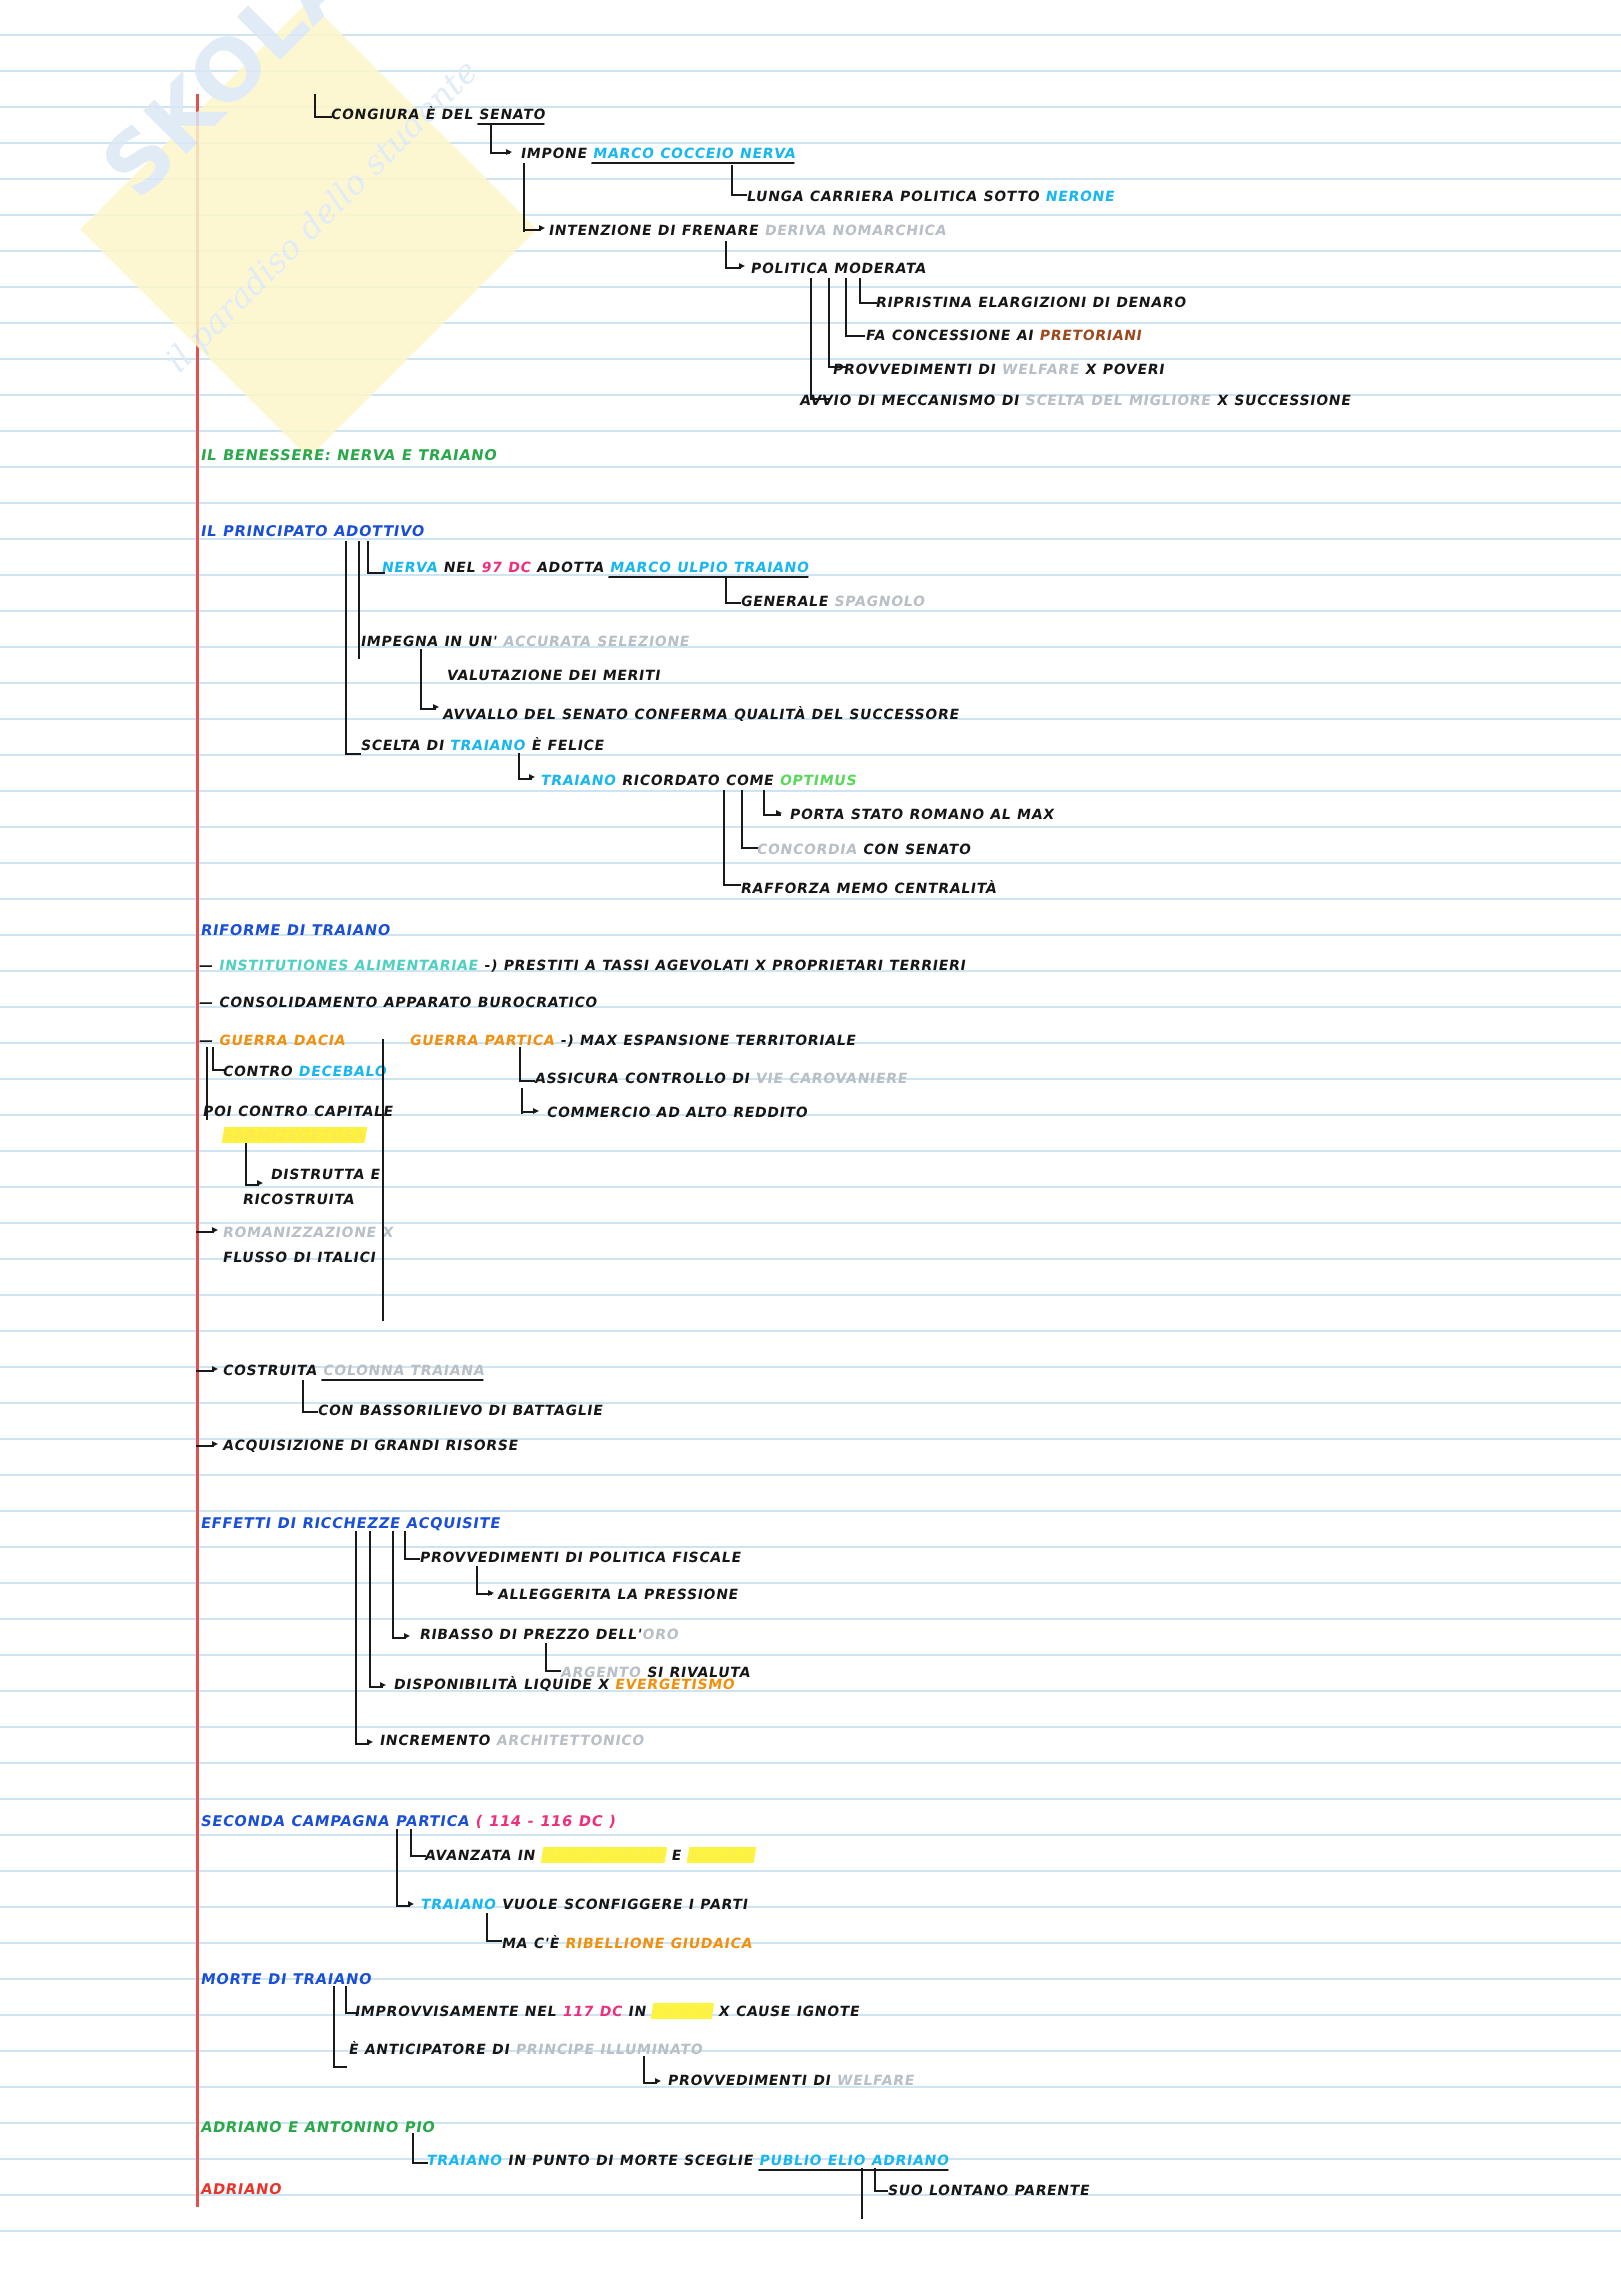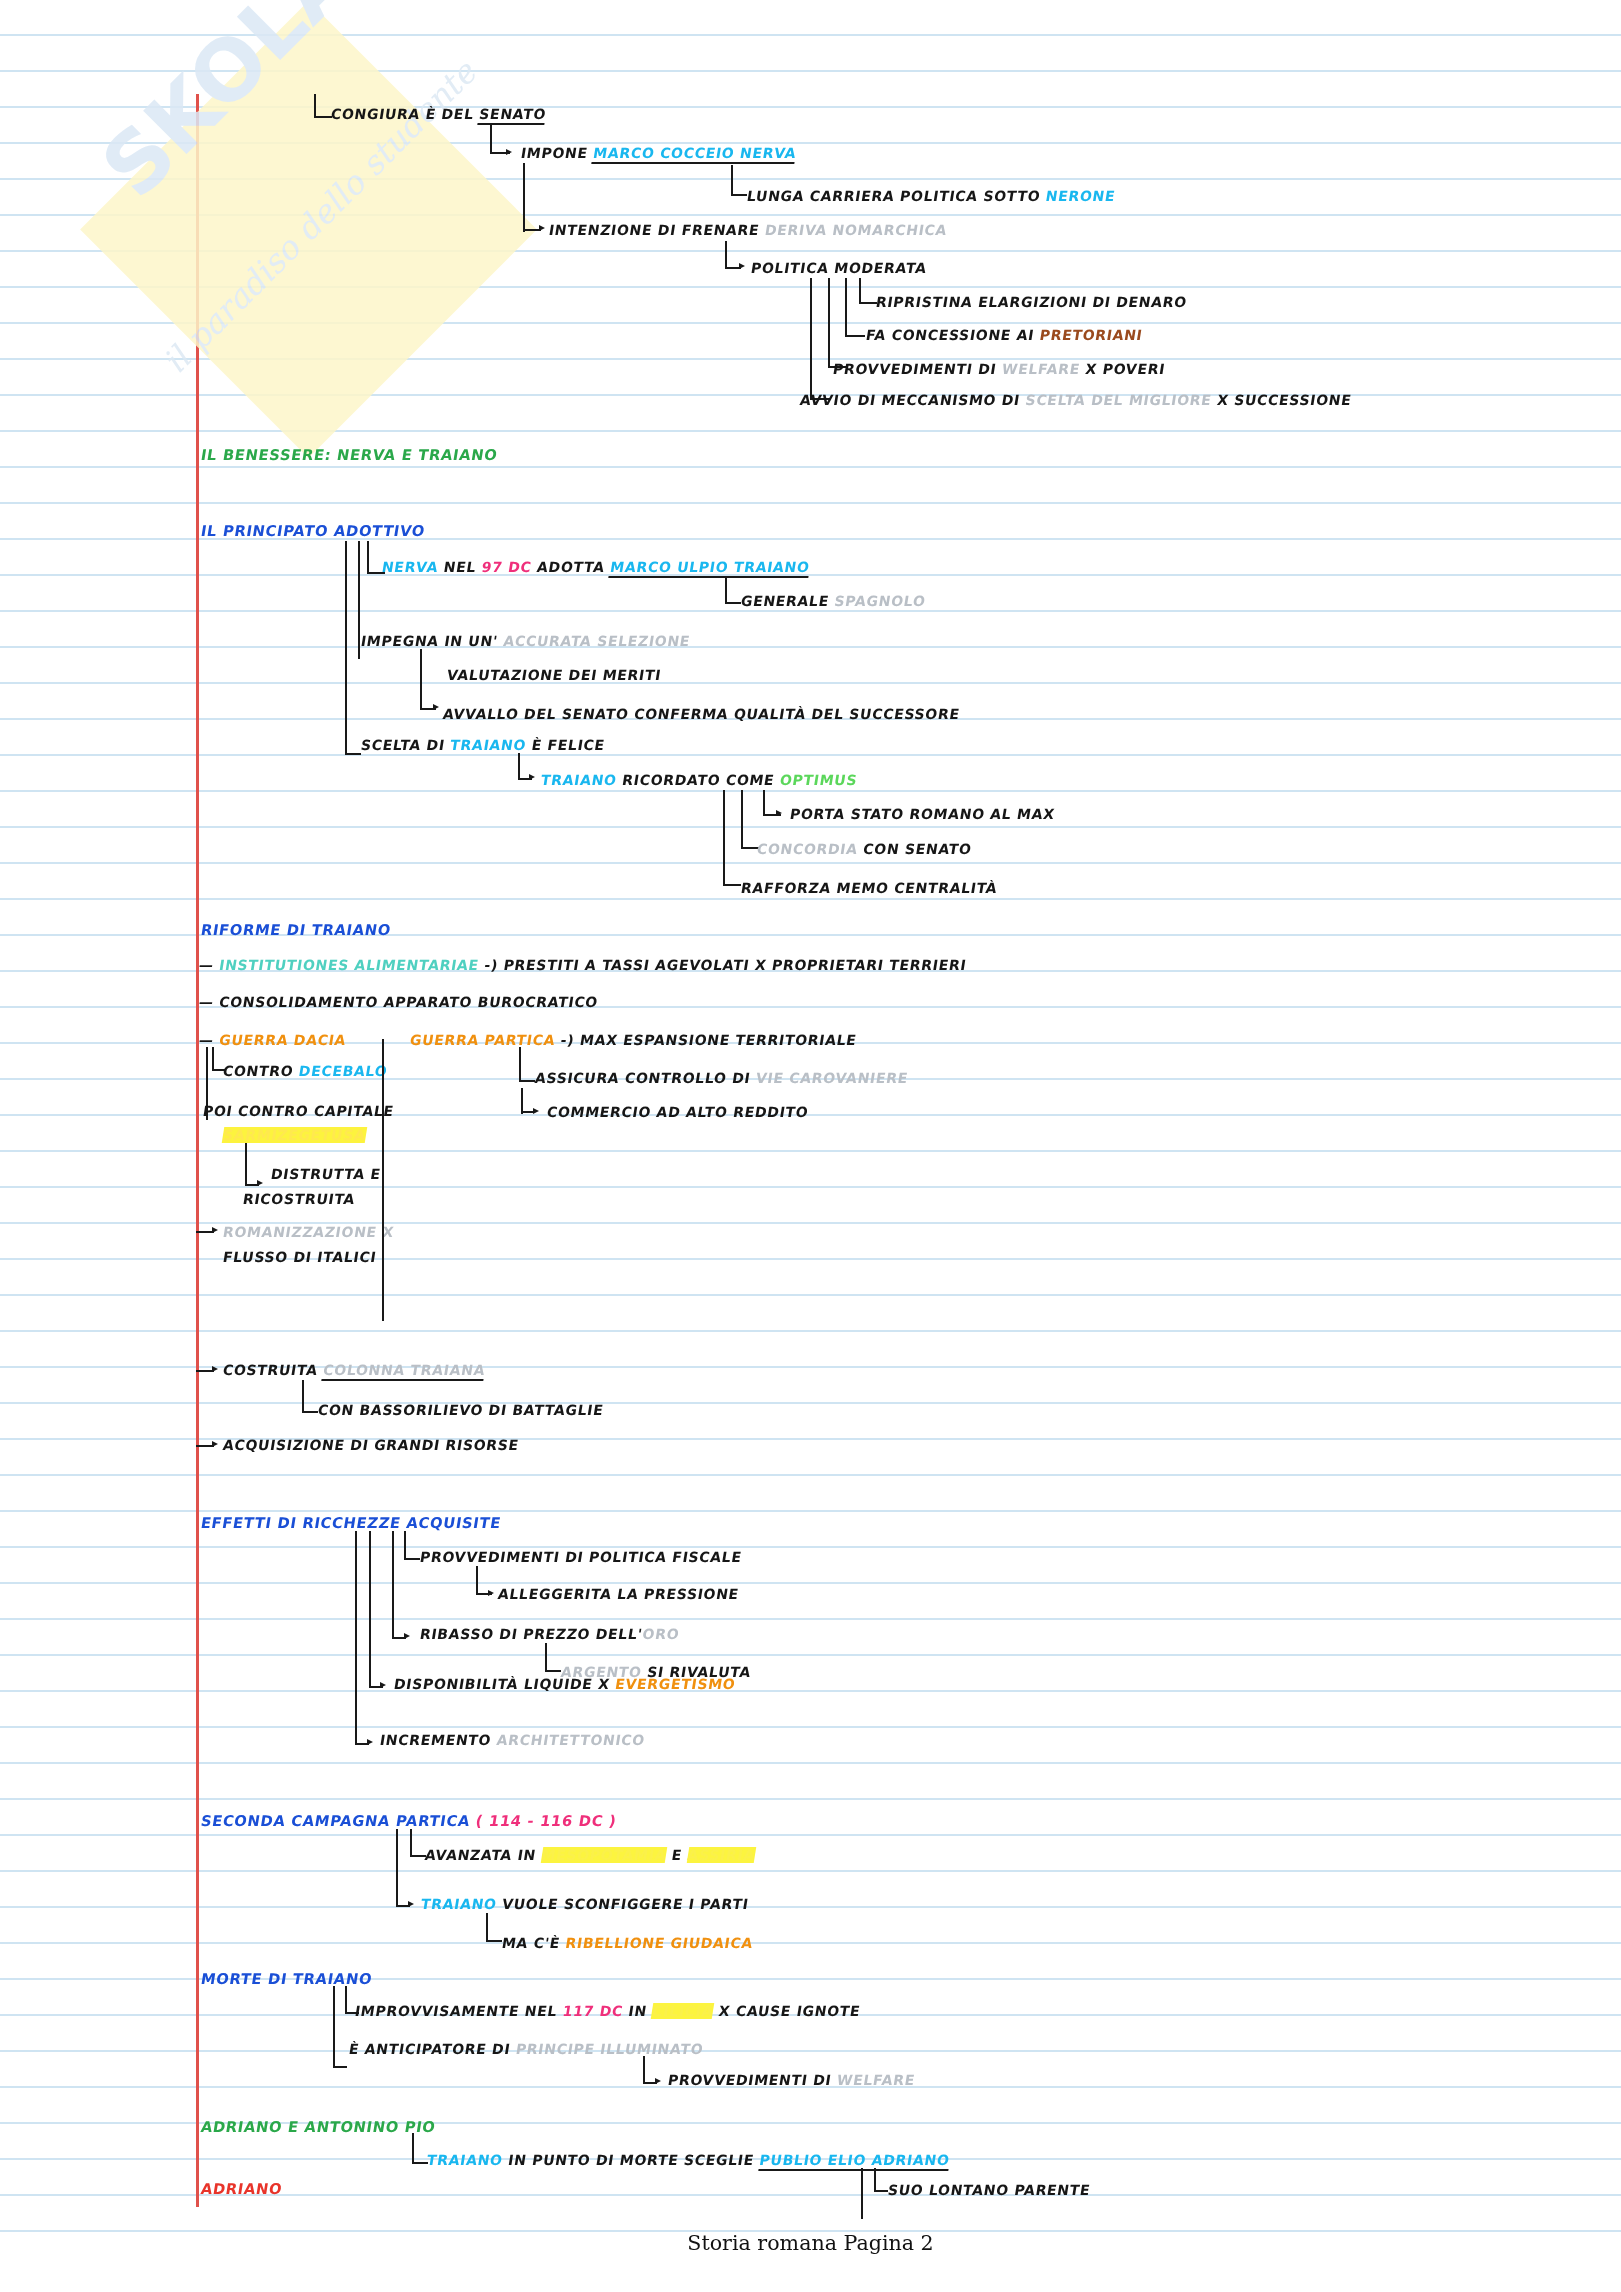--- a/index.html
+++ b/index.html
@@ -329,15 +329,14 @@
      <span class="c-cyan">TRAIANO</span> <span>IN  PUNTO DI  MORTE SCEGLIE</span>
      <span class="c-cyan ul-blk">PUBLIO  ELIO  ADRIANO</span>
   </div>
 
   <div class="hw c-red" style="left:201px;top:2180px;font-size:14.7px;">ADRIANO</div>
 
   <div class="ln vl" style="left:861px;top:2168px;height:51px;"></div>
   <div class="elbow" style="left:874px;top:2168px;width:11.8px;height:21.6px;"></div>
   <div class="hw" style="left:888px;top:2182px;">SUO LONTANO  PARENTE</div>
 
-  <div class="footer">Storia romana Pagina 2</div>
 </div>
 
 
 </body></html>

